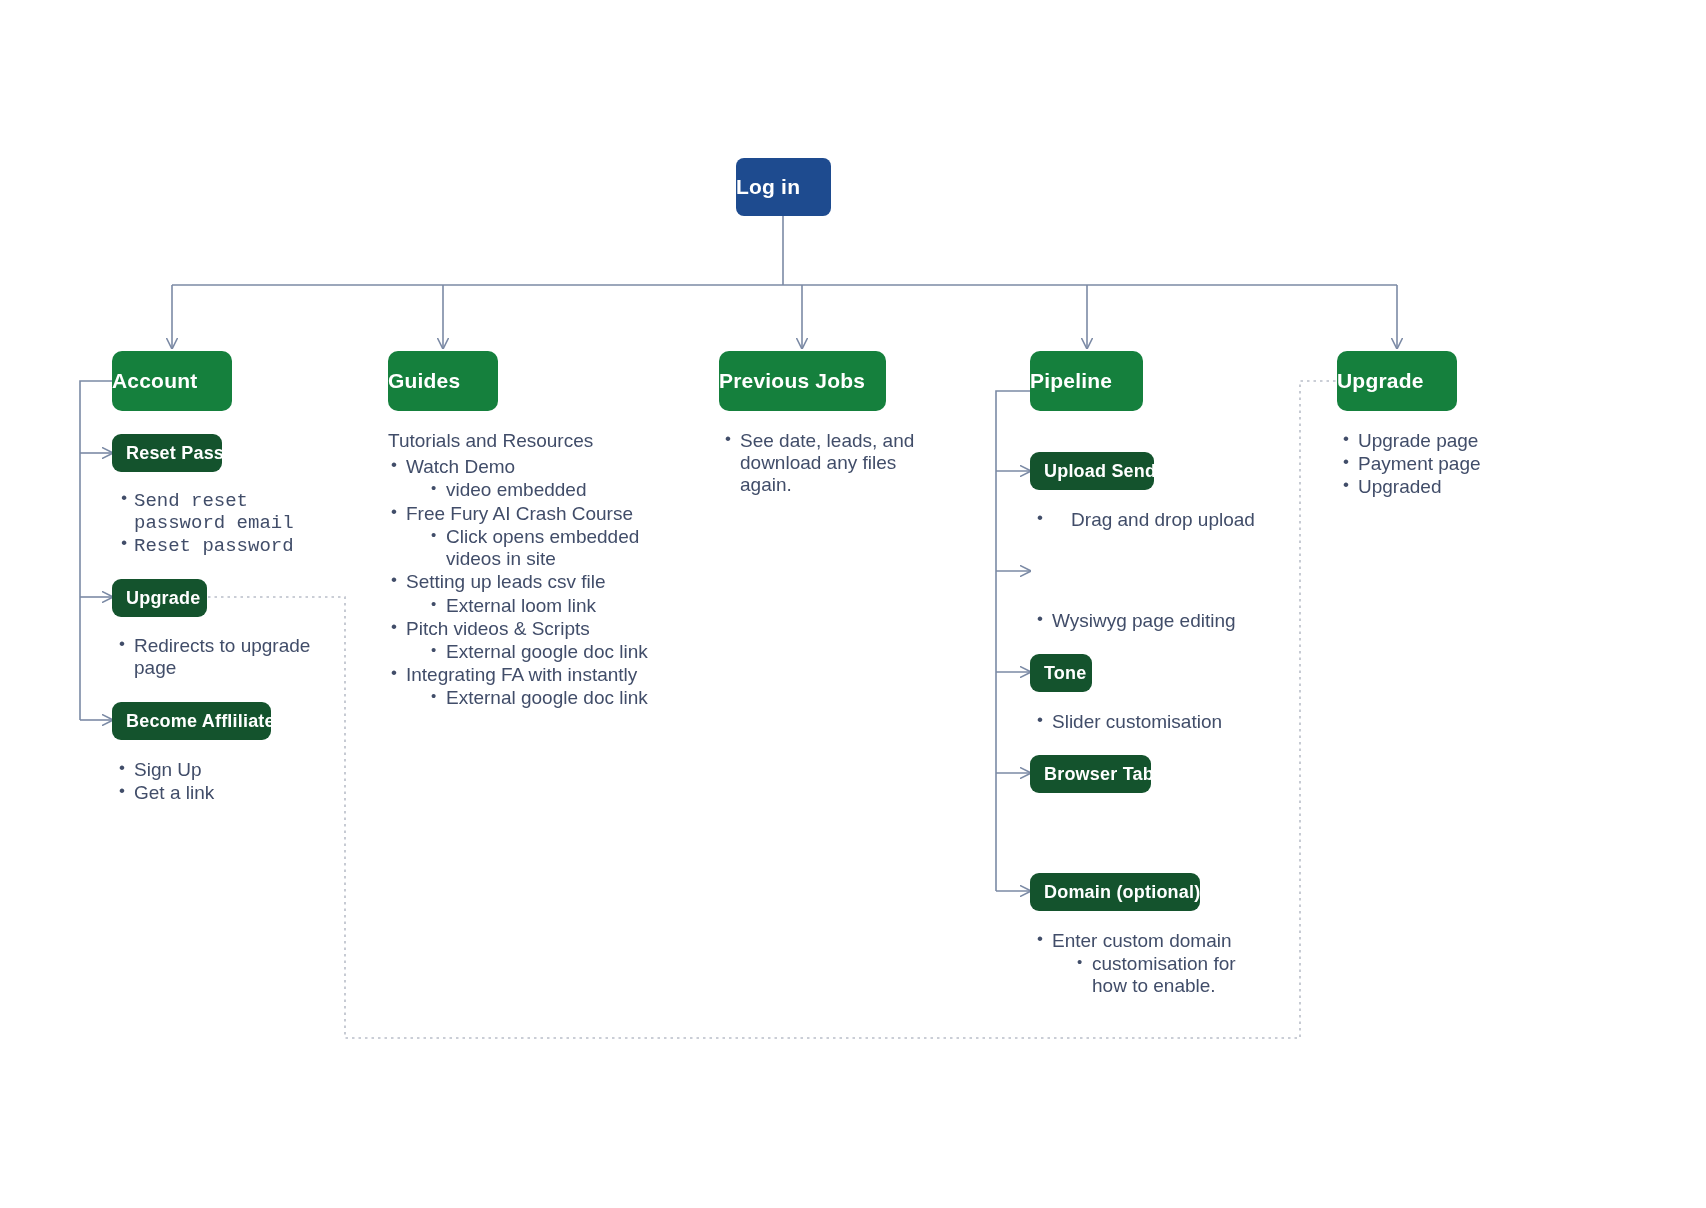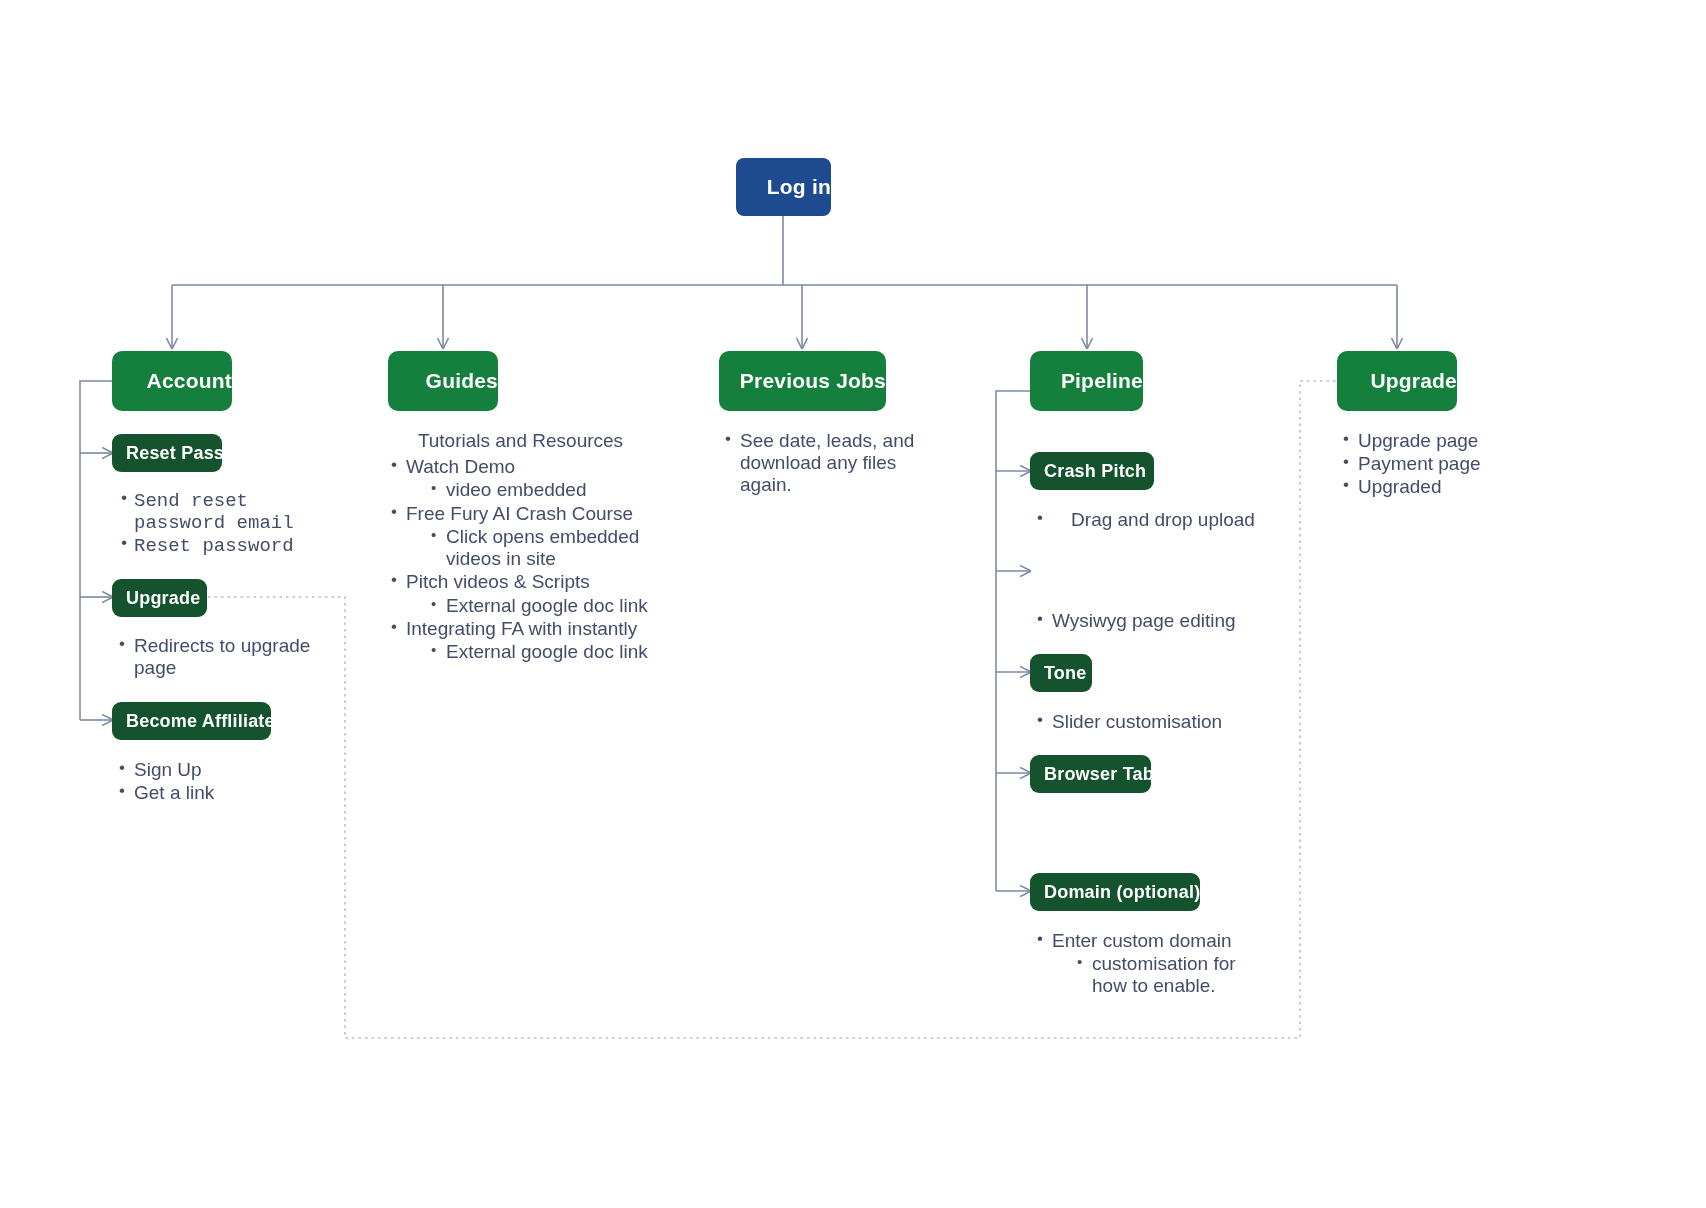--- a/index.html
+++ b/index.html
@@ -1,31 +1,31 @@
 <!DOCTYPE html>
 <html><head>
 <meta charset="utf-8">
 <style>
   html,body{margin:0;padding:0;background:#ffffff;}
   body{width:1706px;height:1208px;position:relative;overflow:hidden;
        font-family:"Liberation Sans","DejaVu Sans",sans-serif;}
   #canvas{position:absolute;left:0;top:0;width:1706px;height:1208px;}
   svg.wires{position:absolute;left:0;top:0;width:1706px;height:1208px;pointer-events:none;}
 
-  .node{position:absolute;display:flex;align-items:center;justify-content:flex-end;
+  .node{position:absolute;display:flex;align-items:center;justify-content:flex-start;
         border-radius:10px;color:#ffffff;font-weight:bold;letter-spacing:.2px;
         box-sizing:border-box;white-space:nowrap;}
   .node.root{background:#1e4b8f;font-size:21px;border-radius:8px;}
   .node.primary{background:#15803d;font-size:21px;}
   .node.sub{background:#14532d;font-size:18px;border-radius:9px;padding:0 14px;
             justify-content:flex-start;}
 
   .txt{position:absolute;color:#414d69;font-size:19px;line-height:1.17;
        box-sizing:border-box;}
-  .txt .hdr{margin:0 0 4px 0;text-align:center;}
+  .txt .hdr{margin:0 0 4px 0;}
   ul.b{list-style:none;margin:0;padding:0;}
   ul.b li{position:relative;padding-left:18px;margin:0 0 1px 0;}
   ul.b li::before{content:"\2022";position:absolute;left:3px;top:-1px;font-size:17px;}
   ul.b ul.b{margin-top:1px;padding-left:22px;}
   ul.b ul.b li::before{font-size:15px;top:0px;}
 </style>
 </head>
 <body>
 
 <div id="canvas">
@@ -115,20 +115,26 @@
           <li>video embedded</li>
         </ul>
       </li>
       <li>
         <span>Free Fury AI Crash Course</span>
         <ul class="b">
           <li>Click opens embedded videos in site</li>
         </ul>
       </li>
       <li>
+        <span>Setting up leads csv file</span>
+        <ul class="b">
+          <li>External loom link</li>
+        </ul>
+      </li>
+      <li>
         <span>Pitch videos &amp; Scripts</span>
         <ul class="b">
           <li>External google doc link</li>
         </ul>
       </li>
       <li>
         <span>Integrating FA with instantly</span>
         <ul class="b">
           <li>External google doc link</li>
         </ul>
@@ -143,21 +149,21 @@
     <ul class="b">
       <li>See date, leads, and download any files again.</li>
     </ul>
   </div>
 
   <div class="node primary" style="left:1030px;top:351px;width:113px;height:60px;">
     <span>Pipeline</span>
   </div>
 
   <div class="node sub" style="left:1030px;top:452px;width:124px;height:38px;">
-    <span>Crash Pitch</span>
+    <span>Upload Send</span>
   </div>
   <div class="txt" style="left:1034px;top:509px;width:240px;text-align:center;">
     <ul class="b">
       <li>Drag and drop upload</li>
     </ul>
   </div>
 
   <div class="txt" style="left:1034px;top:610px;width:240px;">
     <ul class="b">
       <li>Wysiwyg page editing</li>

